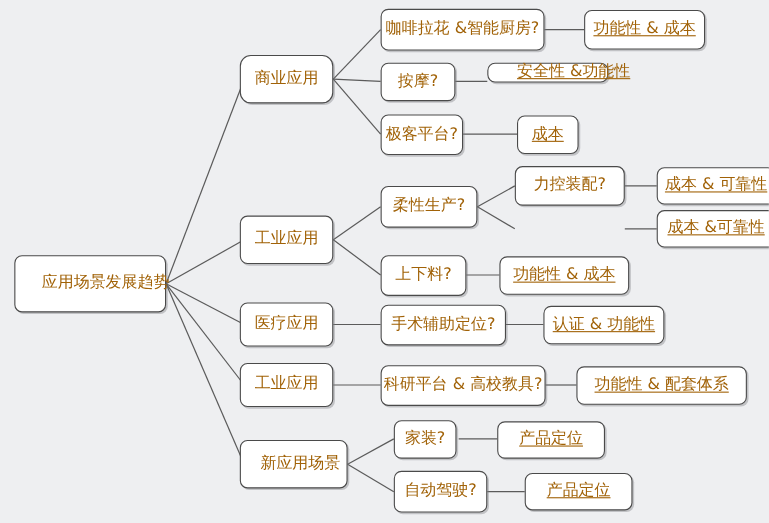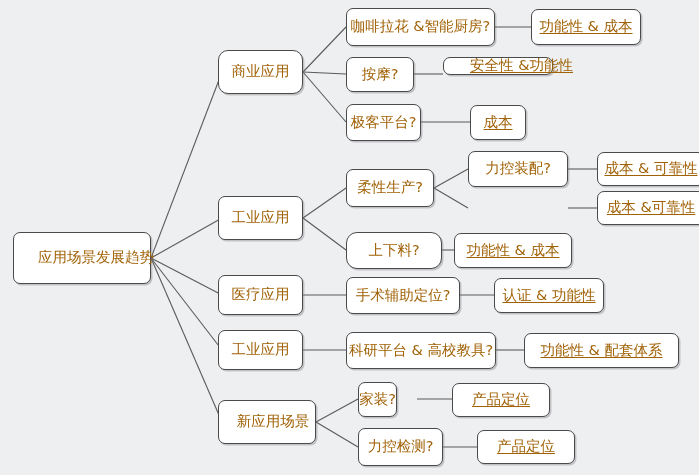--- a/index.html
+++ b/index.html
@@ -100,27 +100,27 @@
   <div class="node" style="left:218px; top:196px; width:85px; height:44px;">工业应用</div>
   <div class="node" style="left:218px; top:275px; width:85px; height:40px;">医疗应用</div>
   <div class="node" style="left:218px; top:330px; width:85px; height:40px;">工业应用</div>
   <div class="node" style="left:218px; top:400px; width:98px; height:44px;padding-left:12px;">新应用场景</div>
 
   <div class="node" style="left:346px; top:8px; width:149px; height:38px;">咖啡拉花 &amp;智能厨房?</div>
   <div class="node" style="left:346px; top:57px; width:68px; height:35px;">按摩?</div>
   <div class="node" style="left:346px; top:104px; width:75px; height:37px;">极客平台?</div>
 
   <div class="node" style="left:346px; top:169px; width:88px; height:38px;">柔性生产?</div>
-  <div class="node" style="left:346px; top:232px; width:96px; height:37px;border-radius:11px;">上下料?</div>
+  <div class="node" style="left:346px; top:232px; width:78px; height:37px;">上下料?</div>
 
   <div class="node" style="left:346px; top:277px; width:114px; height:37px;">手术辅助定位?</div>
   <div class="node" style="left:346px; top:332px; width:150px; height:37px;">科研平台 &amp; 高校教具?</div>
 
-  <div class="node" style="left:358px; top:382px; width:39px; height:35px;">家装?</div>
-  <div class="node" style="left:358px; top:428px; width:85px; height:38px;">力控检测?</div>
+  <div class="node" style="left:358px; top:382px; width:57px; height:35px;">家装?</div>
+  <div class="node" style="left:358px; top:428px; width:85px; height:38px;">自动驾驶?</div>
 
   <div class="node" style="left:468px; top:151px; width:100px; height:36px;">力控装配?</div>
 
   <div class="node leaf" style="left:531px; top:9px; width:110px; height:36px;">功能性 &amp; 成本</div>
   <div class="node leaf" style="left:443px; top:57px; width:110px; height:18px;padding-left:47px;">安全性 &amp;功能性</div>
   <div class="node leaf" style="left:470px; top:105px; width:56px; height:35px;">成本</div>
   <div class="node leaf" style="left:597px; top:152px; width:108px; height:34px;">成本 &amp; 可靠性</div>
   <div class="node leaf" style="left:597px; top:191px; width:108px; height:34px;">成本 &amp;可靠性</div>
   <div class="node leaf" style="left:454px; top:233px; width:118px; height:35px;">功能性 &amp; 成本</div>
   <div class="node leaf" style="left:494px; top:278px; width:110px; height:35px;">认证 &amp; 功能性</div>

